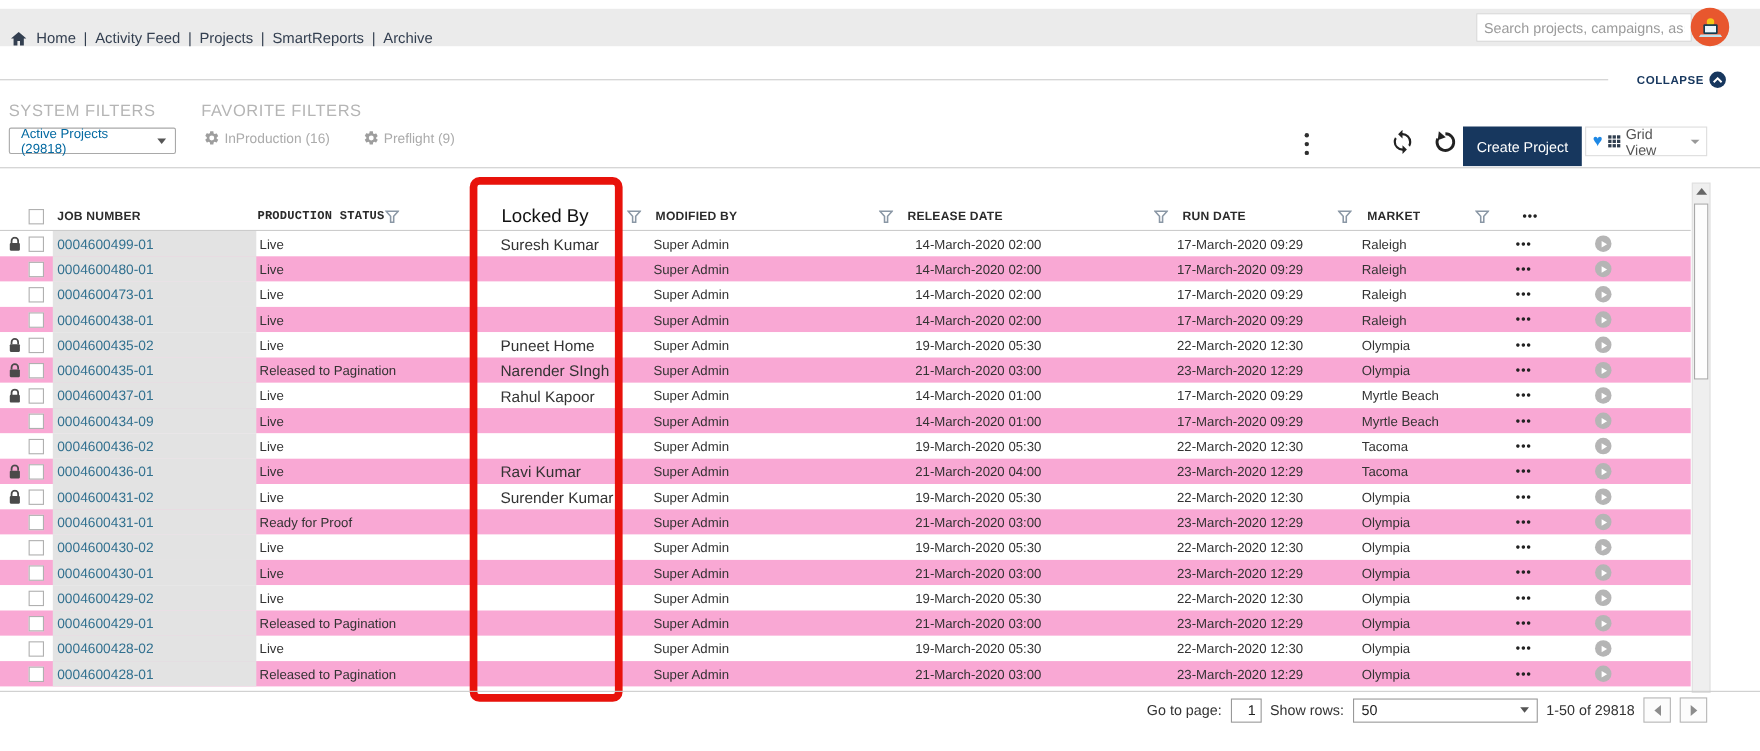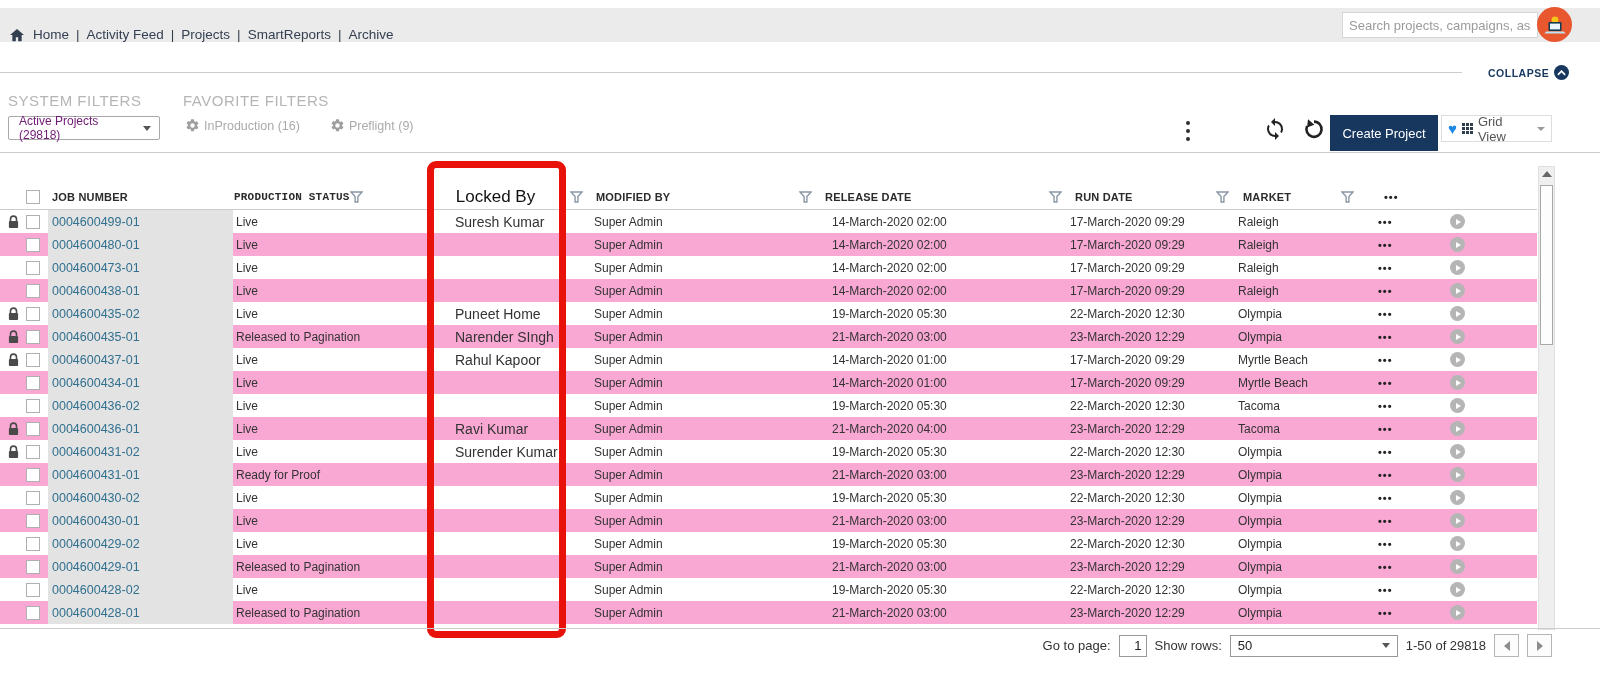--- a/index.html
+++ b/index.html
@@ -25,21 +25,21 @@
   .collapse { position:absolute; top:65px; left:1488px; display:flex; align-items:center; gap:5px;
               color:#17375e; font-size:10.5px; font-weight:bold; letter-spacing:.5px; cursor:pointer; }
   .collapse-circle { width:15px; height:15px; border-radius:50%; background:#17375e; display:flex;
                      align-items:center; justify-content:center; }
 
   
   .sec-label { position:absolute; top:92px; font-size:15px; color:#b5b5b5; letter-spacing:.5px; }
   .sys-label { left:8px; } .fav-label { left:183px; }
   .sys-dropdown { position:absolute; left:8px; top:116px; width:152px; height:24px; background:#fff;
                   border:1px solid #a9a9a9; border-radius:2px; display:flex; align-items:center;
-                  font-size:12px; color:#701a75; padding:0 8px 0 10px; cursor:pointer; }
+                  font-size:12px; color:#0369a1; padding:0 8px 0 10px; cursor:pointer; }
   .sys-dropdown .lbl { flex:1; }
   .caret-down { width:0; height:0; border-left:4px solid transparent; border-right:4px solid transparent;
                 border-top:5px solid #555; }
   .favs { position:absolute; left:185px; top:118px; display:flex; gap:30px; }
   .fav-item { display:flex; align-items:center; gap:4px; font-size:12.5px; color:#ababab; cursor:pointer; }
 
   
   .kebab { position:absolute; left:1180px; top:119px; width:16px; height:24px; display:flex;
            flex-direction:column; align-items:center; justify-content:space-between; padding:2px 0; cursor:pointer; }
   .kebab i { width:4px; height:4px; border-radius:50%; background:#2f2f2f; }
@@ -463,21 +463,21 @@
     <div class="c lock">
       <svg class="lock-icon" width="13" height="14" viewBox="0 0 13 14" style="visibility: hidden;">
         <path d="M3.5 6 V4.1 a3 3 0 0 1 6 0 V6" fill="none" stroke="#4a4a4a" stroke-width="1.6"></path>
         <rect x="1.9" y="5.9" width="9.2" height="7" rx="1" fill="#4a4a4a"></rect>
       </svg>
     </div>
     <div class="c cb">
             <span class="checkbox"></span>
           </div>
     <div class="c job">
-            <span class="job-link">0004600434-01</span>
+            <span class="job-link">0004600434-09</span>
           </div>
     <div class="c status">Live</div>
     <div class="c lockedby"></div>
     <div class="c modified">Super Admin</div>
     <div class="c release">14-March-2020 01:00</div>
     <div class="c run">17-March-2020 09:29</div>
     <div class="c market">Myrtle Beach</div>
     <div class="c dots dots-txt">•••</div>
     <div class="c play">
             <span class="play-btn">

